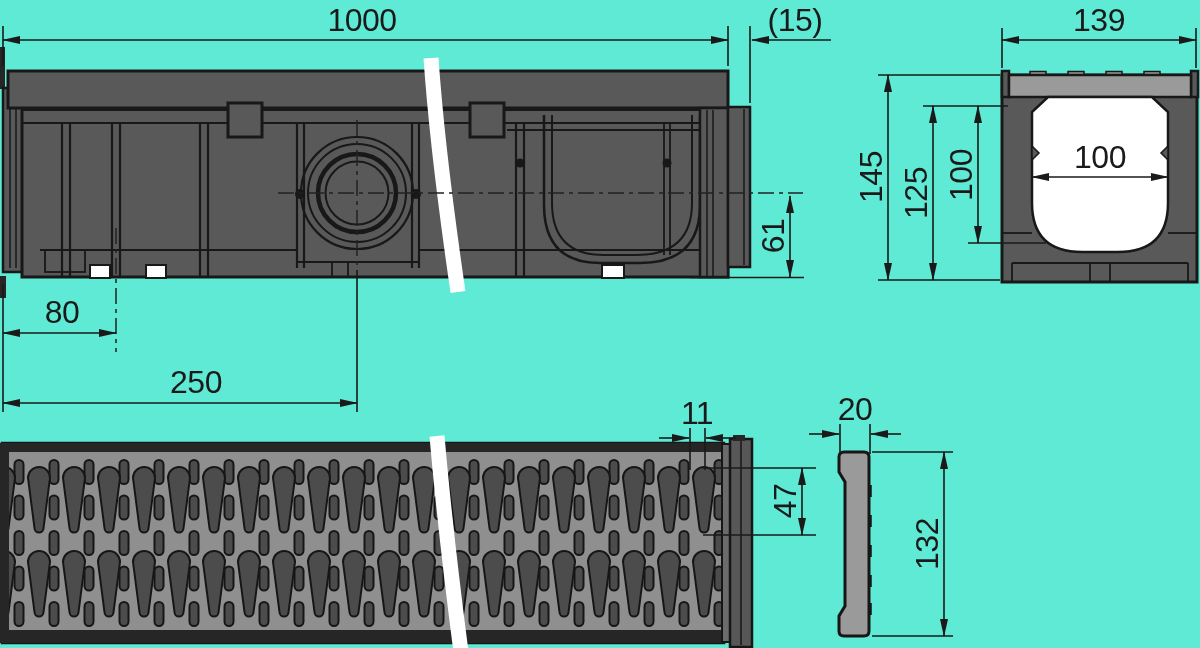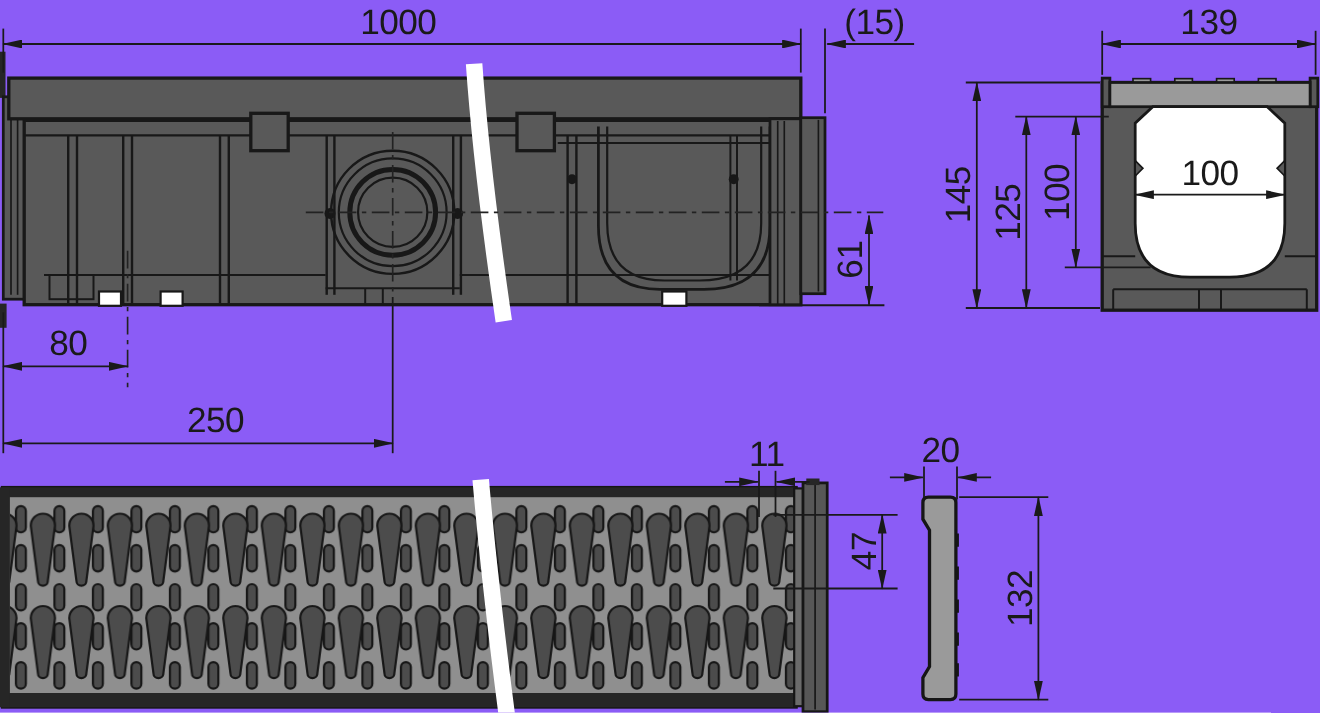--- a/index.html
+++ b/index.html
@@ -1,16 +1,16 @@
 <!DOCTYPE html>
 <html><head>
 <meta charset="utf-8">
 <style>
   html,body{margin:0;padding:0;background:#ffffff;}
-  .stage{position:relative;width:1200px;height:648px;background:#8b5cf6;overflow:hidden;}
+  .stage{position:relative;width:1200px;height:648px;background:#5eead4;overflow:hidden;}
   svg{display:block;}
   .dim-text{font-family:"Liberation Sans",sans-serif;font-size:32px;fill:#1a1a1a;letter-spacing:-0.5px;}
   .fill-body{fill:#595959;}
   .fill-grate{fill:#8f8f8f;}
   .fill-profile{fill:#9a9a9a;}
   .fill-dark{fill:#262626;}
   .ol{stroke:#181818;}
   .dim{stroke:#1a1a1a;stroke-width:1.6;fill:none;}
   .cl{stroke:#222;stroke-width:1.5;fill:none;stroke-dasharray:16 5 4 5;}
 </style>

